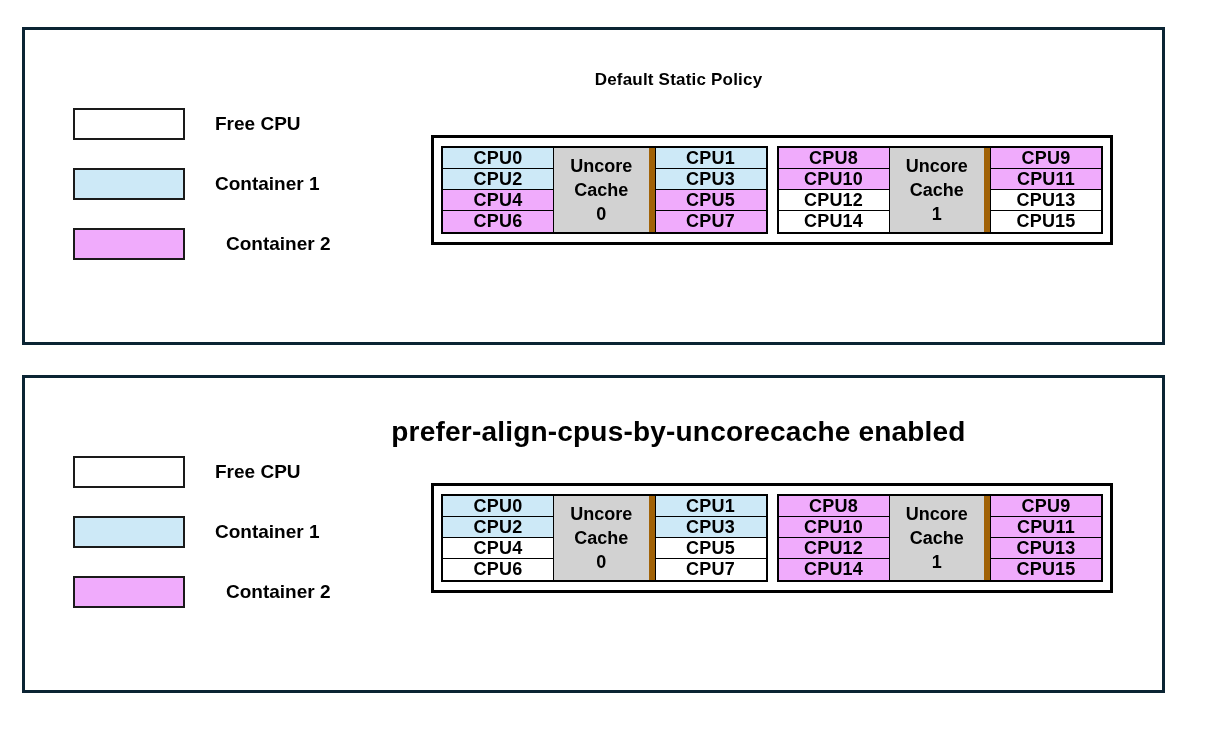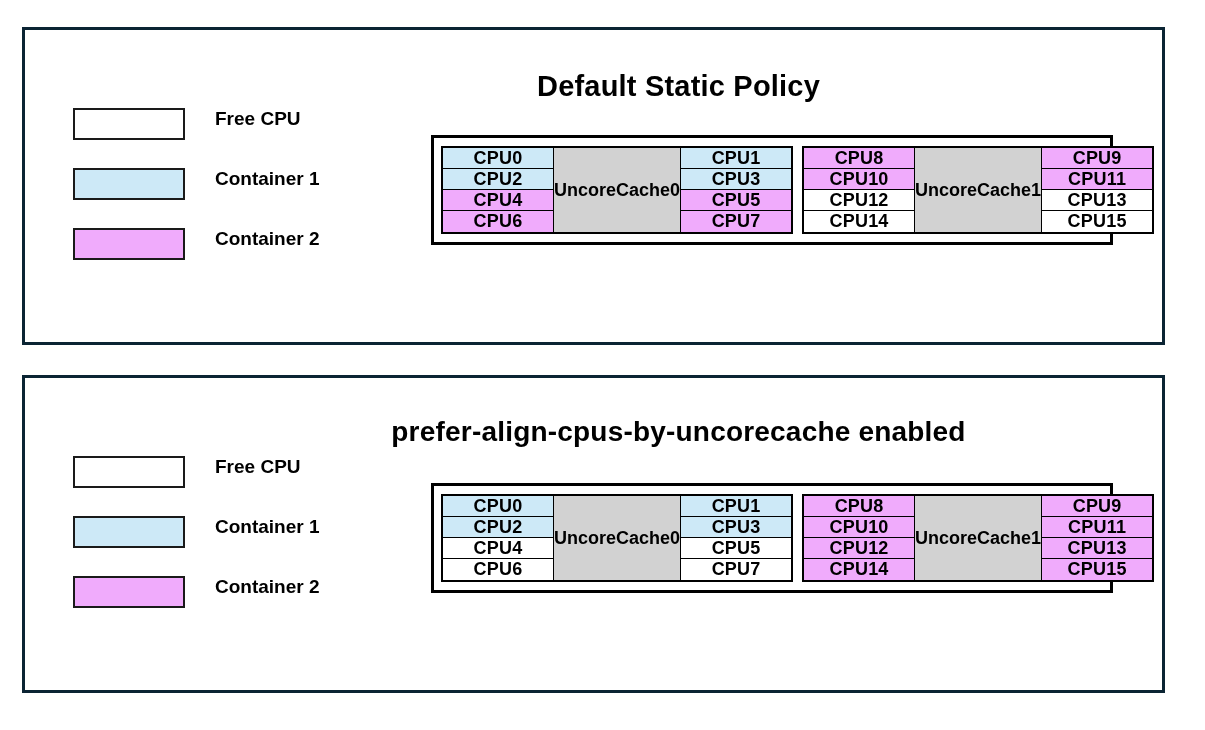--- a/index.html
+++ b/index.html
@@ -28,43 +28,44 @@
   #panel-1 { top: 27px;  height: 318px; }
   #panel-2 { top: 375px; height: 318px; }
 
   
   .panel-title {
     position: absolute;
     top: 40px;
     left: 200px;
     right: 30px;
     text-align: center;
-    font-size: 29px;
+    font-size: 17px;
     font-weight: bold;
     color: #000000;
     letter-spacing: 0.2px;
     white-space: nowrap;
   }
   #panel-2 .panel-title {
     top: 38px;
     font-size: 28px;
   }
 
   
   .legend {
     position: absolute;
     left: 48px;
     top: 78px;
   }
   .legend-row {
     display: flex;
+    align-items: center;
     height: 32px;
     margin-bottom: 28px;
   }
-  .legend-row:last-child { margin-bottom: 0; }
+  .legend-row:last-child { margin-bottom: 0; gap: 11px; }
   .legend-swatch {
     width: 112px;
     height: 32px;
     border: 2px solid #1a1a1a;
     box-sizing: border-box;
     flex: 0 0 auto;
   }
   .legend-label {
     margin-left: 30px;
     font-size: 19px;
@@ -111,23 +112,23 @@
     font-size: 18px;
     font-weight: bold;
     color: #000000;
     letter-spacing: 0.2px;
   }
   .cache-block {
     flex: 1 1 auto;
     background: #d2d2d2;
     box-sizing: border-box;
     border-left: 1px solid #000000;
-    border-right: 1px solid #a16207;
-    display: flex;
-    flex-direction: row;
+    border-right: 7px solid #a16207;
+    display: flex;
+    flex-direction: column;
     align-items: center;
     justify-content: center;
     font-size: 18px;
     font-weight: bold;
     color: #000000;
     line-height: 1.35;
     text-align: center;
   }
 
   

